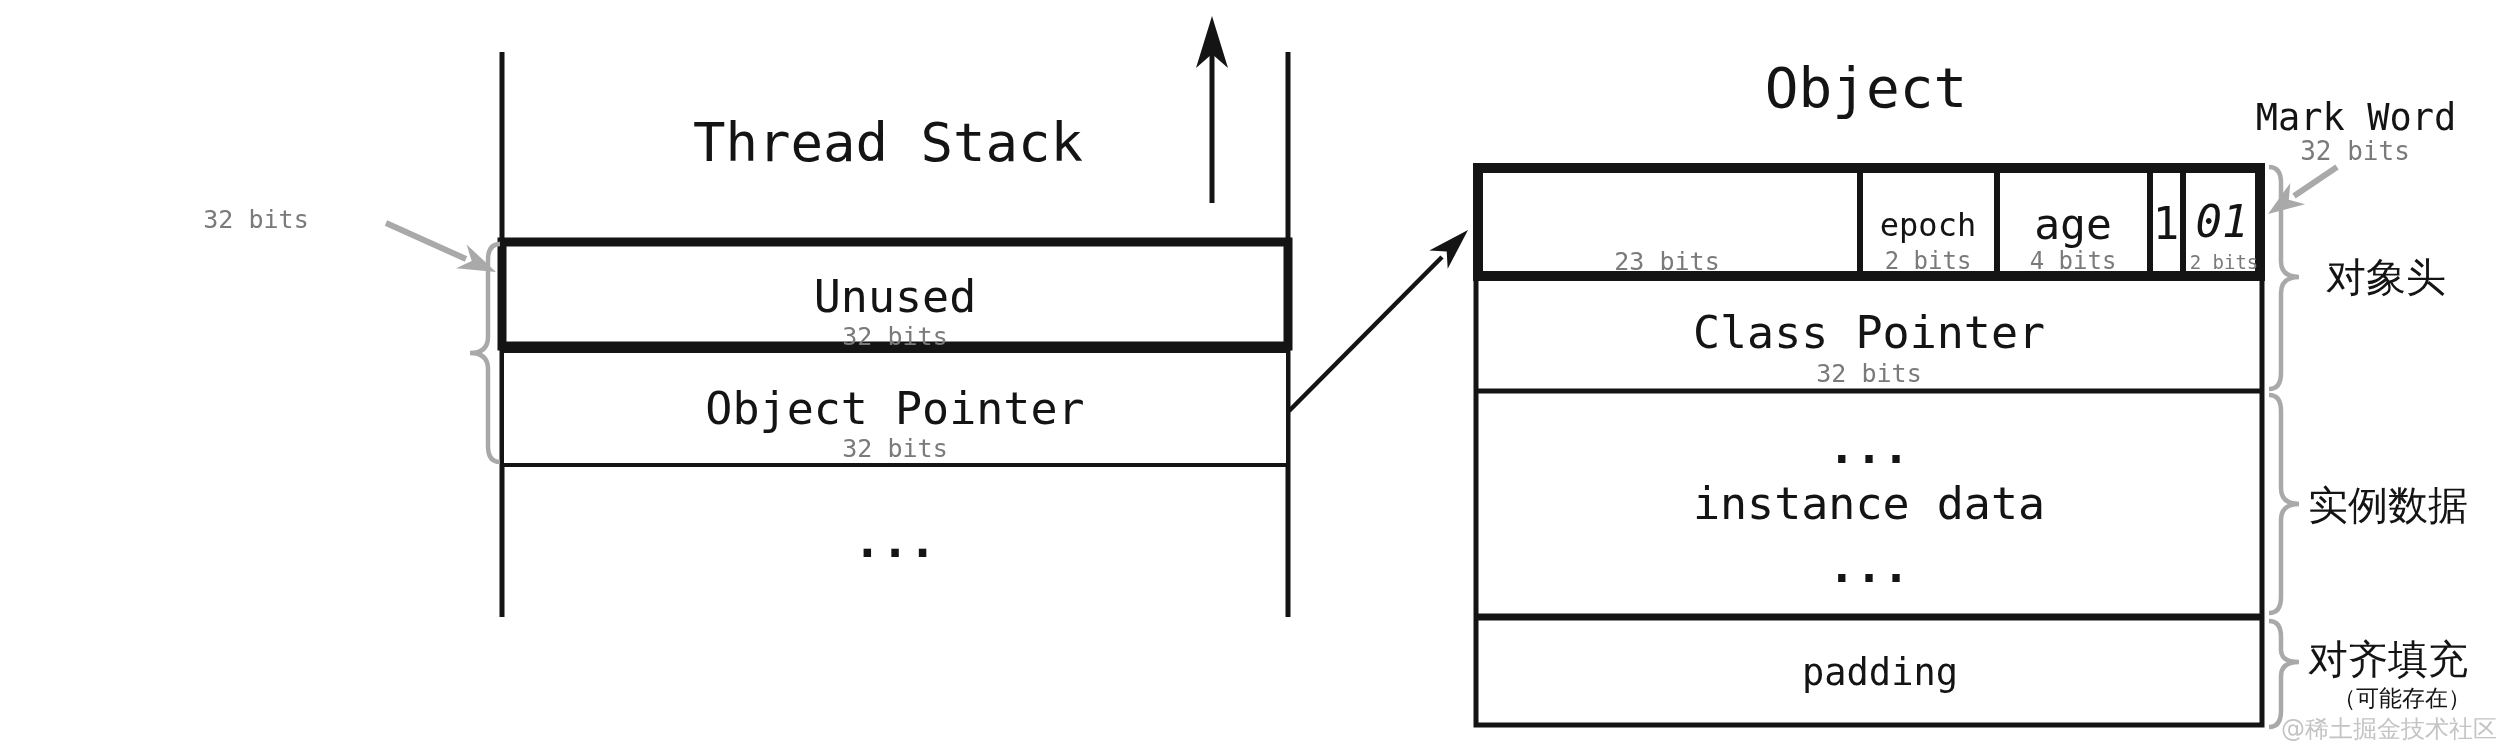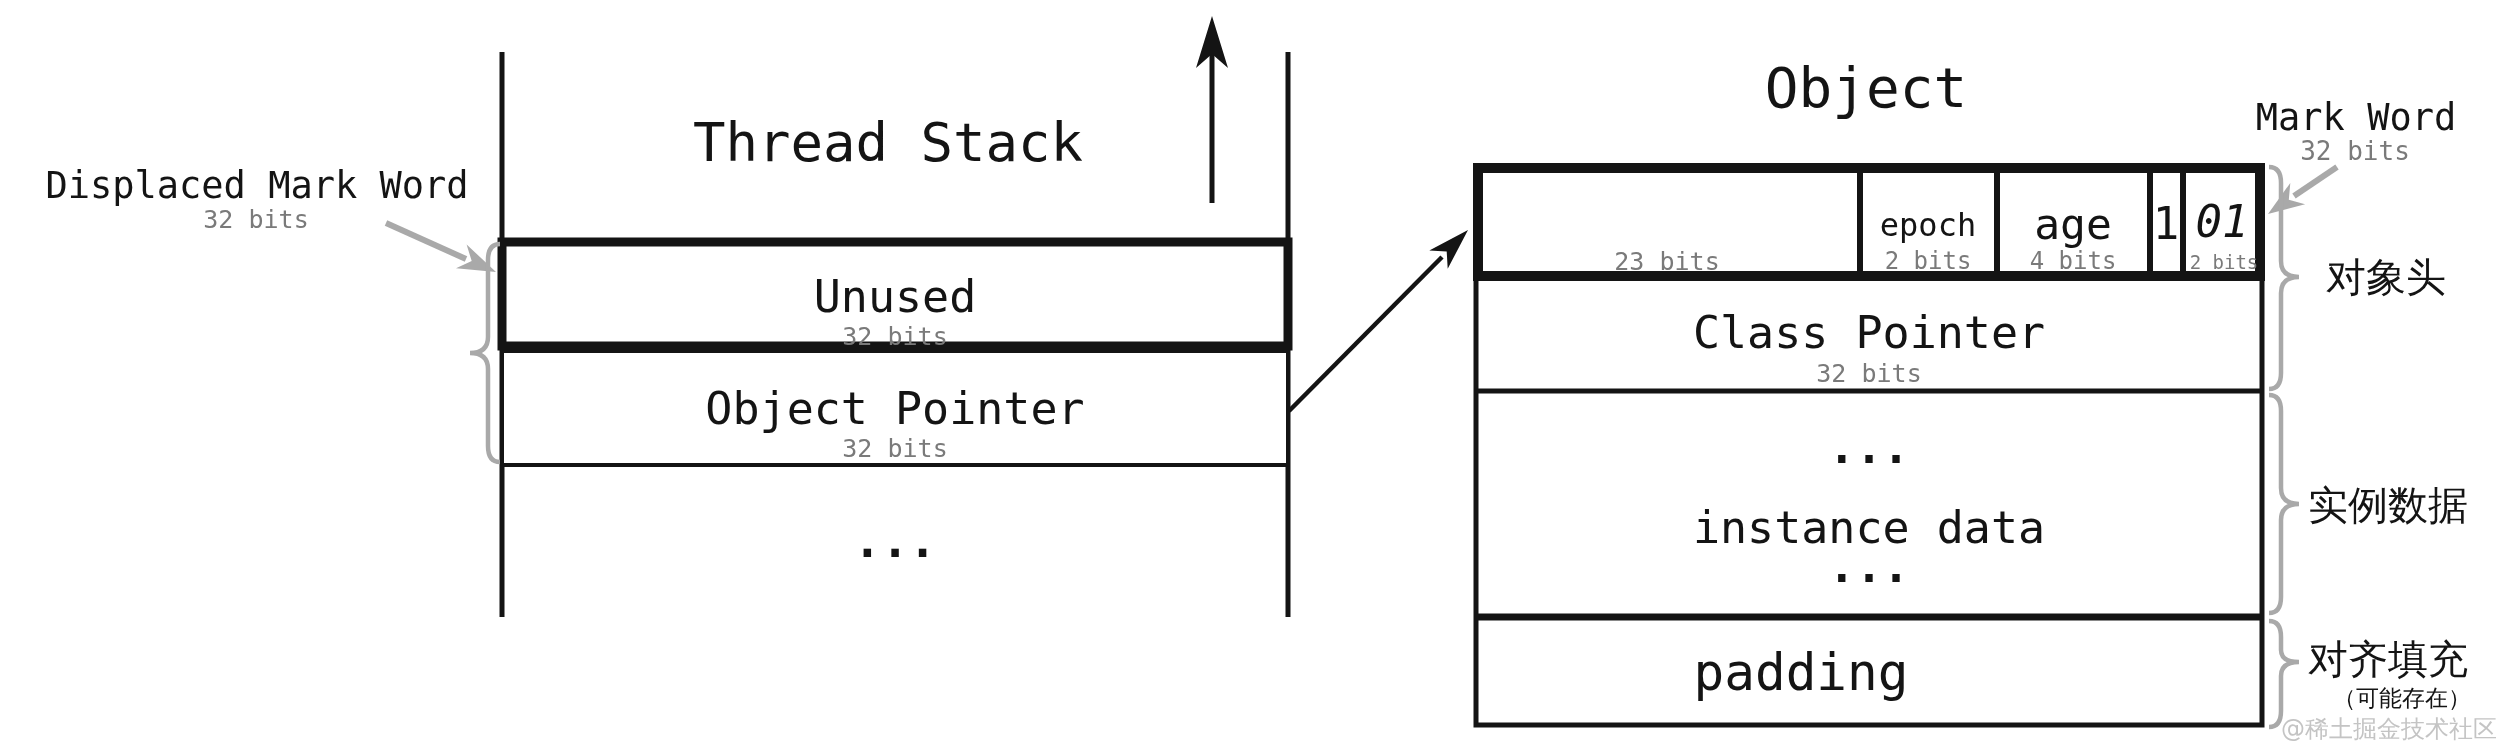--- a/index.html
+++ b/index.html
@@ -75,21 +75,20 @@
 
     <path d="M 500,244 Q 488,244 488,260 L 488,337 Q 488,353 470,353 Q 488,353 488,369 L 488,446 Q 488,462 500,462" fill="none" stroke="#a9a9a9" stroke-width="4.5"></path>
 
     <path d="M 2269,167 Q 2281,167 2281,183 L 2281,261 Q 2281,277 2299,277 Q 2281,277 2281,293 L 2281,373 Q 2281,389 2269,389" fill="none" stroke="#a9a9a9" stroke-width="4.5"></path>
 
     <path d="M 2269,395 Q 2281,395 2281,411 L 2281,488 Q 2281,504 2299,504 Q 2281,504 2281,520 L 2281,597 Q 2281,613 2269,613" fill="none" stroke="#a9a9a9" stroke-width="4.5"></path>
 
     <path d="M 2269,621 Q 2281,621 2281,637 L 2281,650 Q 2281,662 2299,662 Q 2281,662 2281,676 L 2281,711 Q 2281,727 2269,727" fill="none" stroke="#a9a9a9" stroke-width="4.5"></path>
   </svg>
 
-  <div class="lbl" style="left:257px;top:185px;font-size:37px;">Displaced Mark Word</div>
   <div class="lbl muted" style="left:256px;top:219px;font-size:25px;">32 bits</div>
 
   <div class="lbl" style="left:888px;top:143px;font-size:54px;text-align:right;">Thread Stack</div>
   <div class="lbl" style="left:895px;top:296px;font-size:45px;">Unused</div>
   <div class="lbl muted" style="left:895px;top:336px;font-size:25px;">32 bits</div>
   <div class="lbl" style="left:895px;top:408px;font-size:45px;">Object Pointer</div>
   <div class="lbl muted" style="left:895px;top:448px;font-size:25px;">32 bits</div>
   <div class="lbl" style="left:895px;top:541px;font-size:46px;font-weight:bold;">...</div>
 
   <div class="lbl" style="left:1866px;top:88px;font-size:56px;">Object</div>
@@ -102,23 +101,23 @@
   <div class="lbl" style="left:2166px;top:224px;font-size:44px;">1</div>
   <div class="lbl" style="left:2222px;top:222px;font-size:44px;font-style:italic;">01</div>
   <div class="lbl muted" style="left:2224px;top:262px;font-size:19px;">2 bits</div>
 
   <div class="lbl" style="left:2356px;top:117px;font-size:37px;">Mark Word</div>
   <div class="lbl muted" style="left:2355px;top:151px;font-size:26px;">32 bits</div>
 
   <div class="lbl" style="left:1869px;top:332px;font-size:45px;">Class Pointer</div>
   <div class="lbl muted" style="left:1869px;top:373px;font-size:25px;">32 bits</div>
   <div class="lbl" style="left:1869px;top:447px;font-size:45px;font-weight:bold;">...</div>
-  <div class="lbl" style="left:1869px;top:503px;font-size:45px;margin-top:24px;">instance data</div>
+  <div class="lbl" style="left:1869px;top:503px;font-size:45px;">instance data</div>
   <div class="lbl" style="left:1869px;top:566px;font-size:45px;font-weight:bold;">...</div>
-  <div class="lbl" style="left:1801px;top:672px;font-size:51px;">padding</div>
+  <div class="lbl" style="left:1880px;top:672px;font-size:37px;">padding</div>
 
   <div class="lbl cjk" style="left:2386px;top:277px;font-size:40px;">对象头</div>
   <div class="lbl cjk" style="left:2388px;top:505px;font-size:40px;">实例数据</div>
   <div class="lbl cjk" style="left:2388px;top:659px;font-size:40px;">对齐填充</div>
   <div class="lbl cjk" style="left:2390px;top:698px;font-size:23px;margin-left:12px;">（可能存在）</div>
 
   <div class="lbl-r" style="left:2497px;top:729px;font-size:24px;color:#c4c4c4;">@稀土掘金技术社区</div>
 
 </div>
 

